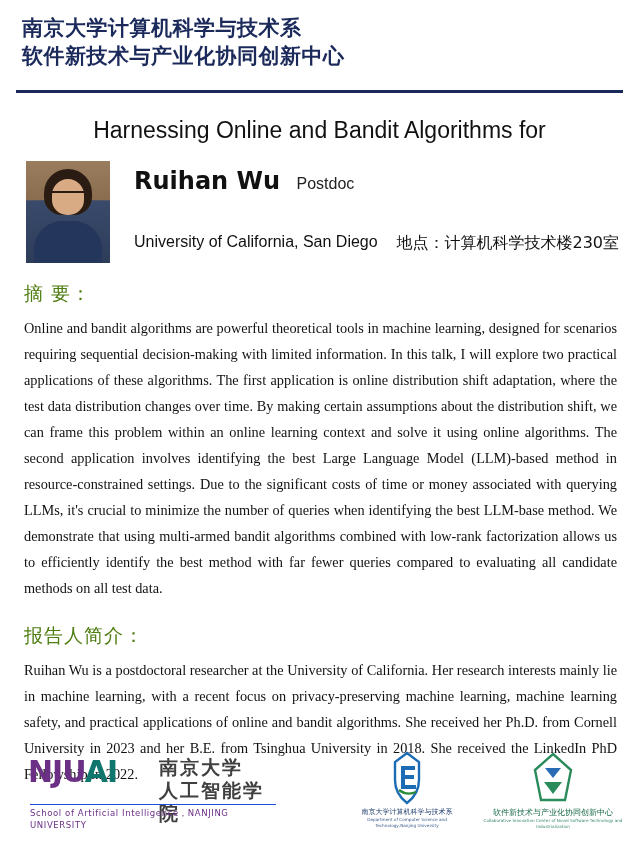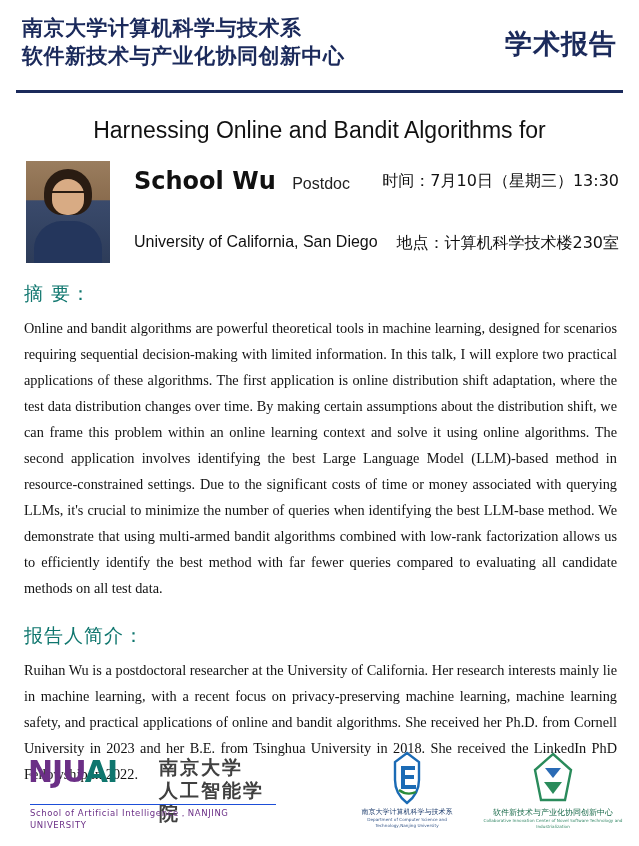--- a/index.html
+++ b/index.html
@@ -151,21 +151,21 @@
     right: 2px;
     top: 72px;
     font-family: "DejaVu Sans", sans-serif;
     font-size: 16px;
     color: #111111;
   }
   
   .section-heading {
     font-family: "DejaVu Sans", sans-serif;
     font-size: 19px;
-    color: #0f766e;
+    color: #4d7c0f;
     margin: 6px 0 8px 24px;
     letter-spacing: 1px;
   }
   .body-text {
     font-family: "Liberation Serif", serif;
     font-size: 14.3px;
     line-height: 26px;
     text-align: justify;
     text-justify: inter-word;
     color: #111111;
@@ -279,40 +279,38 @@
 </head>
 <body>
 
 <div class="poster">
 
   <div class="header">
     <div class="header-title">
       <div>南京大学计算机科学与技术系</div>
       <div>软件新技术与产业化协同创新中心</div>
     </div>
-    <div class="header-badge">学术报告</div>
   </div>
   <div class="header-rule"></div>
 
   <div class="talk-title">
     <div>Harnessing Online and Bandit Algorithms for</div>
   </div>
 
   <div class="speaker">
     <div class="photo">
       <div class="hair"></div>
       <div class="face"></div>
       <div class="glasses"></div>
       <div class="body"></div>
     </div>
     <div class="speaker-name-row">
-      <span class="speaker-name">School Wu</span>
+      <span class="speaker-name">Ruihan Wu</span>
       <span class="speaker-role">Postdoc</span>
     </div>
-    <div class="meta-time">时间：7月10日（星期三）13:30</div>
     <div class="speaker-affil">University of California, San Diego</div>
     <div class="meta-place">地点：计算机科学技术楼230室</div>
   </div>
 
   <div class="section-heading">摘 要：</div>
   <div class="body-text abstract-block">Online and bandit algorithms are powerful theoretical tools in machine learning, designed for scenarios requiring sequential decision-making with limited information. In this talk, I will explore two practical applications of these algorithms. The first application is online distribution shift adaptation, where the test data distribution changes over time. By making certain assumptions about the distribution shift, we can frame this problem within an online learning context and solve it using online algorithms. The second application involves identifying the best Large Language Model (LLM)-based method in resource-constrained settings. Due to the significant costs of time or money associated with querying LLMs, it's crucial to minimize the number of queries when identifying the best LLM-base method. We demonstrate that using multi-armed bandit algorithms combined with low-rank factorization allows us to efficiently identify the best method with far fewer queries compared to evaluating all candidate methods on all test data.</div>
 
   <div class="section-heading bio-heading">报告人简介：</div>
   <div class="body-text bio-block">Ruihan Wu is a postdoctoral researcher at the University of California. Her research interests mainly lie in machine learning, with a recent focus on privacy-preserving machine learning, machine learning safety, and practical applications of online and bandit algorithms. She received her Ph.D. from Cornell University in 2023 and her B.E. from Tsinghua University in 2018. She received the LinkedIn PhD Fellowship in 2022.</div>
 

